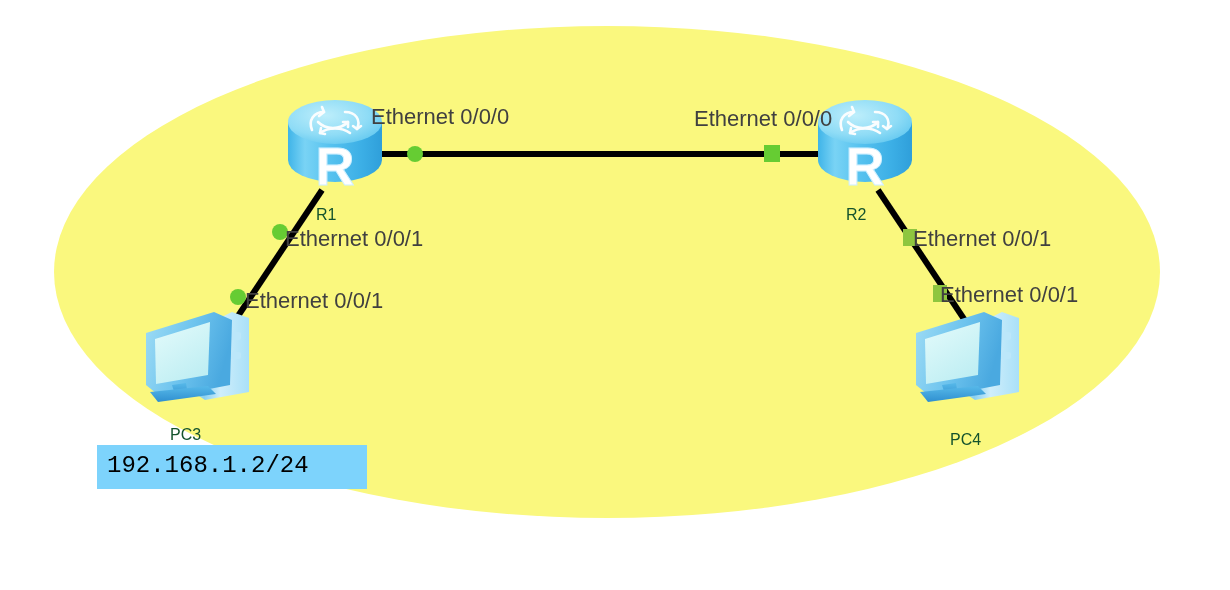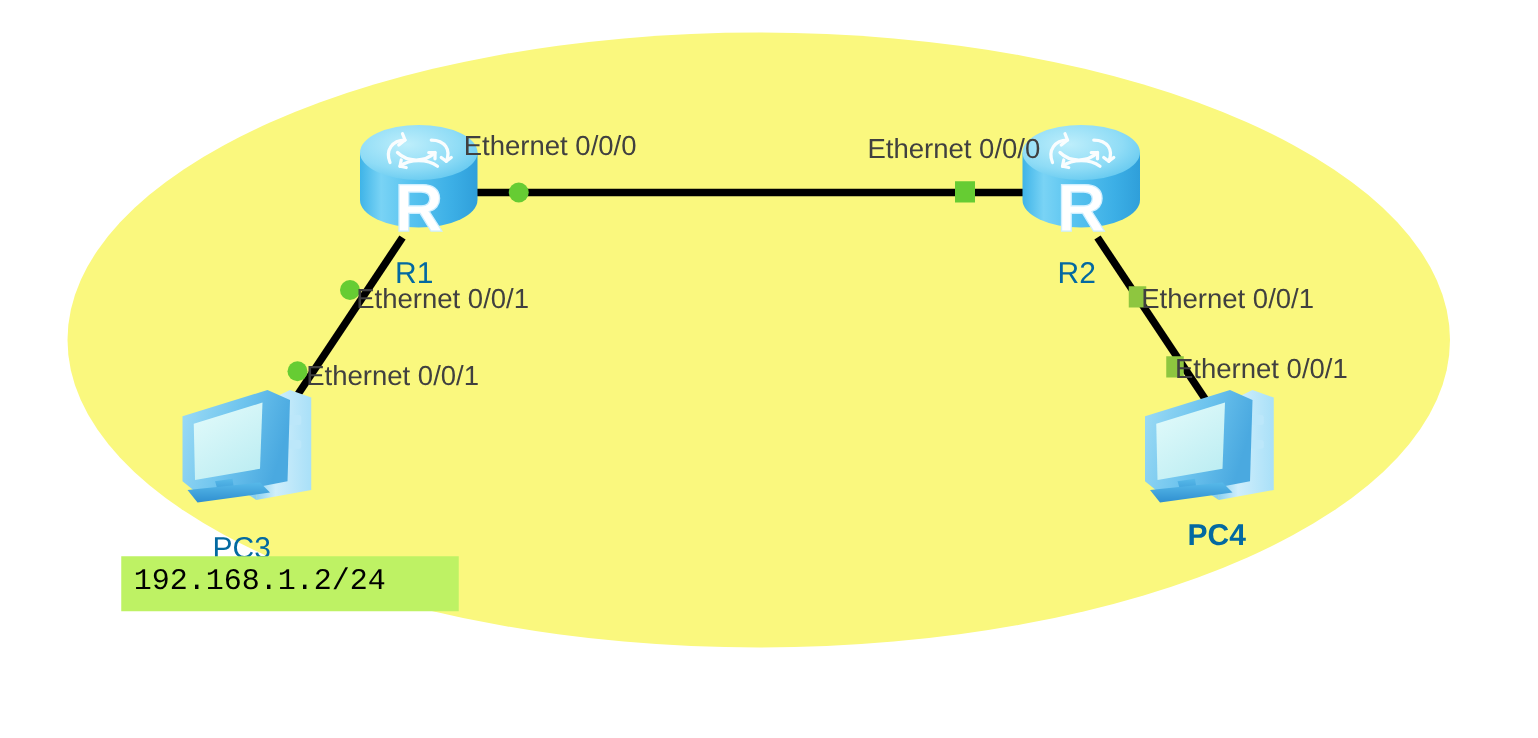--- a/index.html
+++ b/index.html
@@ -18,36 +18,36 @@
   #topology-svg {
     position: absolute;
     left: 0;
     top: 0;
     width: 1230px;
     height: 590px;
   }
   .node-label {
     position: absolute;
     font-family: "Liberation Sans", sans-serif;
-    font-size: 24px;
-    color: #0369a1;
+    font-size: 16px;
+    color: #14532d;
     white-space: nowrap;
     line-height: 1;
   }
   .iface-label {
     position: absolute;
     font-family: "Liberation Sans", sans-serif;
     font-size: 22px;
     color: #404040;
     white-space: nowrap;
     line-height: 1;
   }
   .info-box {
     position: absolute;
-    background: #bef264;
+    background: #7dd3fc;
     padding: 6px 10px 8px 10px;
     box-sizing: border-box;
     font-family: "Liberation Mono", monospace;
     font-size: 24px;
     color: #000000;
     line-height: 1.25;
     white-space: nowrap;
   }
   .info-box div {
     letter-spacing: 0px;
@@ -183,20 +183,20 @@
   <div class="iface-label" style="left:285px; top:228px;">Ethernet 0/0/1</div>
 
   <div class="iface-label" style="left:913px; top:228px;">Ethernet 0/0/1</div>
 
   <div class="iface-label" style="left:245px; top:290px;">Ethernet 0/0/1</div>
 
   <div class="iface-label" style="left:940px; top:284px;">Ethernet 0/0/1</div>
 
   <div class="node-label" style="left:170px; top:427px;">PC3</div>
 
-  <div class="node-label" style="left:950px; top:417px;font-weight:bold;">PC4</div>
+  <div class="node-label" style="left:950px; top:432px;">PC4</div>
 
   <div class="info-box" style="left:97px; top:445px; width:270px;">
     <div>192.168.1.2/24</div>
   </div>
 
 
 </div>
 
 </body></html>

